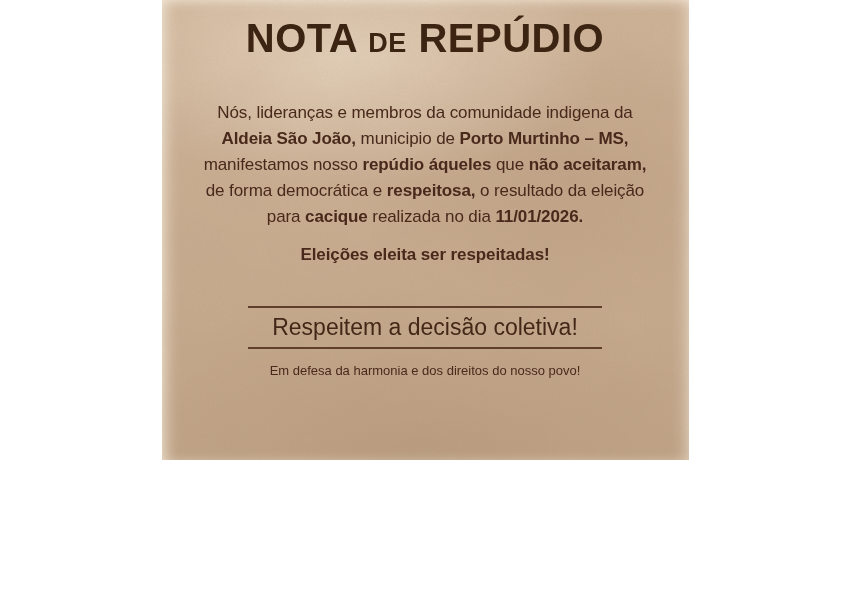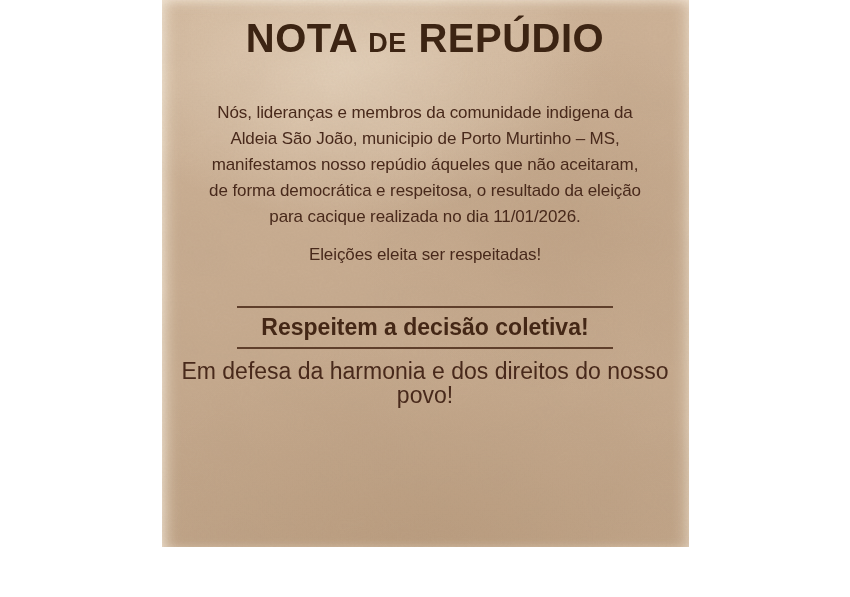--- a/index.html
+++ b/index.html
@@ -4,21 +4,21 @@
 <style>
   html, body { margin: 0; padding: 0; }
   body {
     width: 850px; height: 597px;
     background: #ffffff;
     overflow: hidden;
     font-family: "Liberation Sans", sans-serif;
   }
   .parchment {
     position: relative;
-    width: 527px; height: 547px;
+    width: 527px; height: 460px;
     margin: 0 auto;
     background-color: #c9ae93;
     background-image:
       radial-gradient(ellipse 70% 40% at 35% 12%, rgba(246,233,214,0.60), rgba(246,233,214,0) 70%),
       radial-gradient(ellipse 60% 45% at 78% 40%, rgba(173,142,112,0.30), rgba(173,142,112,0) 70%),
       radial-gradient(ellipse 90% 50% at 50% 100%, rgba(168,137,106,0.35), rgba(168,137,106,0) 75%),
       linear-gradient(180deg, #cfb499, #c4a88c);
     box-shadow:
       inset 10px 0 16px -8px rgba(255,247,233,0.9),
       inset -10px 0 16px -8px rgba(255,247,233,0.6),
@@ -37,32 +37,32 @@
     letter-spacing: 0.5px;
     color: #3c2413;
     margin: 0 0 42px;
   }
   .title .de { font-size: 27px; }
   .para {
     font-size: 17px; line-height: 26px;
     letter-spacing: -0.1px;
     margin: 8px 0 12px;
   }
-  .para b { font-weight: 400; }
+  .para b { font-weight: 700; }
   .callout {
     display: block; width: fit-content;
     margin: 4px auto;
-    font-size: 23px; font-weight: 700; line-height: 27px;
+    font-size: 23px; font-weight: 400; line-height: 27px;
     color: #442716;
     border-top: 2px solid #5f3f2b;
     border-bottom: 2px solid #5f3f2b;
     padding: 6px 24px;
   }
   .footer-line {
-    font-size: 23px; line-height: 24px;
+    font-size: 13px; line-height: 24px;
     margin: 10px 0 4px;
   }
 </style>
 </head>
 <body>
 
 <div class="parchment">
   <svg class="texture" xmlns="http://www.w3.org/2000/svg">
     <filter id="mottle">
       <feTurbulence type="fractalNoise" baseFrequency="0.012 0.016" numOctaves="3" seed="4"></feTurbulence>

